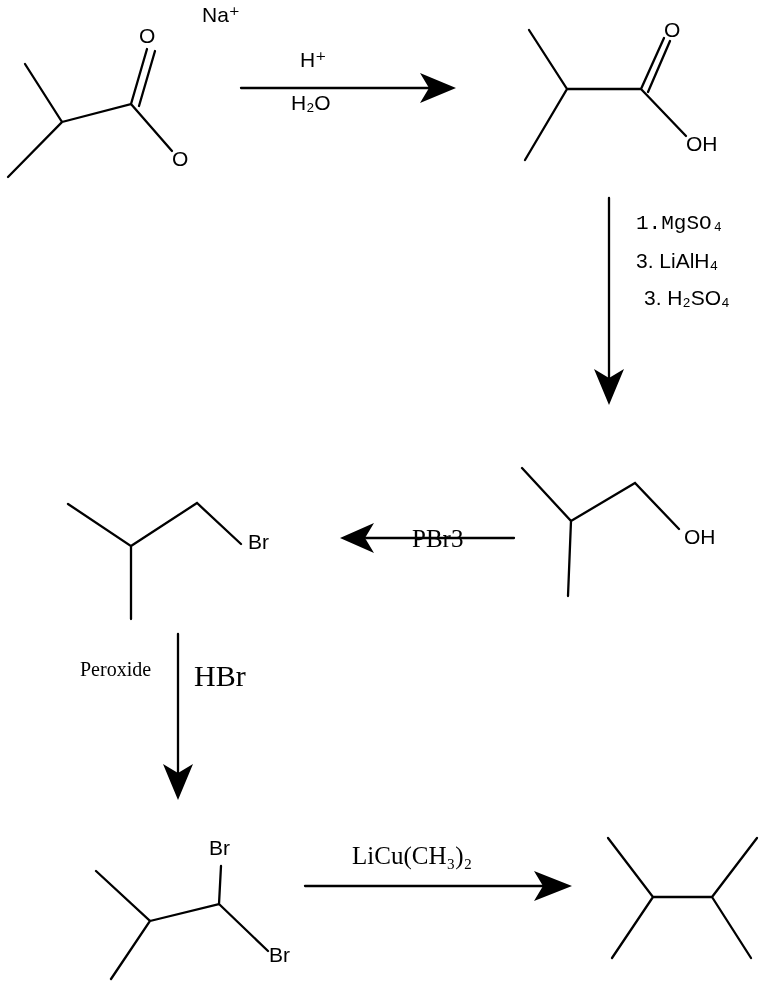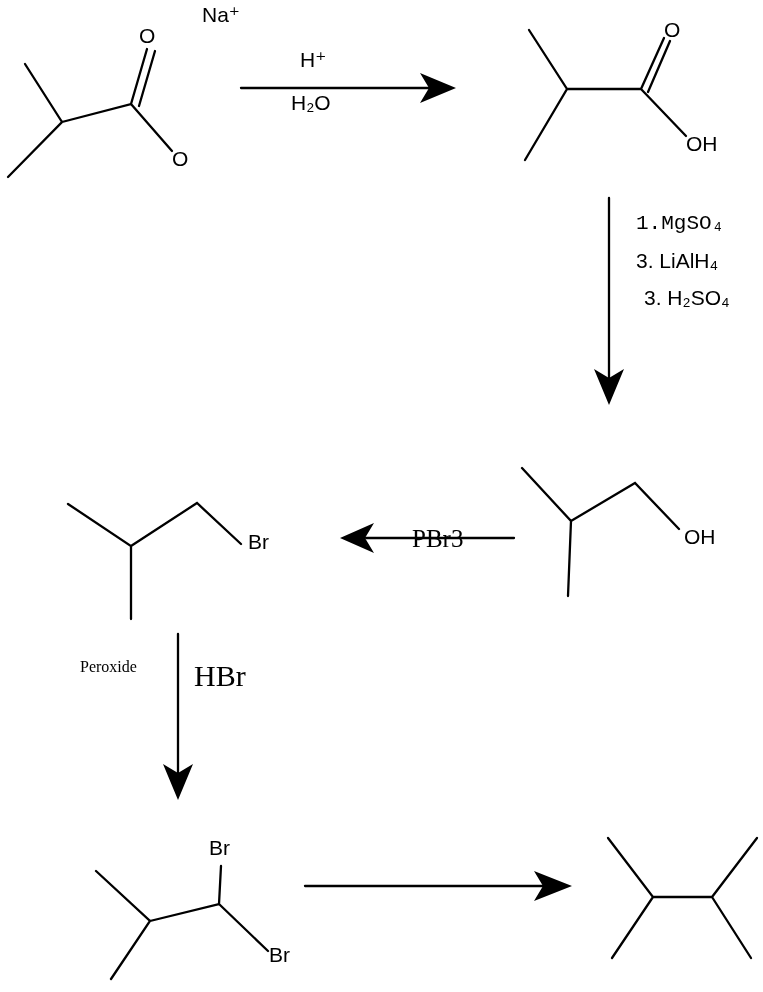--- a/index.html
+++ b/index.html
@@ -20,21 +20,21 @@
   }
   .sans {
     font-family: "Liberation Sans", "DejaVu Sans", sans-serif;
     font-size: 21px;
   }
   .serif {
     font-family: "Liberation Serif", "DejaVu Serif", serif;
     font-size: 25px;
   }
   .serif-lg { font-size: 30px; }
-  .serif-sm { font-size: 16px; }
+  .serif-sm { font-size: 20px; }
 </style>
 </head>
 <body>
 
 <div class="canvas">
 
   <svg class="lines" width="763" height="992" viewBox="0 0 763 992" stroke="#000000" stroke-width="2.3" fill="none" stroke-linecap="round">
 
     <g>
       <path d="M25 64 L62 122 L8 177 M62 122 L131 104 L147 49 M139 106 L155 51 M131 104 L172 151"></path>
@@ -105,14 +105,15 @@
   <div class="lbl serif" style="left:404px; top:526px;margin-left:8px;">PBr3</div>
 
   <div class="lbl sans" style="left:248px; top:531px;">Br</div>
 
   <div class="lbl serif serif-sm" style="left:80px; top:659px;">Peroxide</div>
   <div class="lbl serif serif-lg" style="left:194px; top:660px;">HBr</div>
 
   <div class="lbl sans" style="left:209px; top:837px;">Br</div>
   <div class="lbl sans" style="left:269px; top:944px;">Br</div>
 
+  <div class="lbl serif" style="left:352px; top:843px;">LiCu(CH₃)₂</div>
 
 </div>
 
 </body></html>

